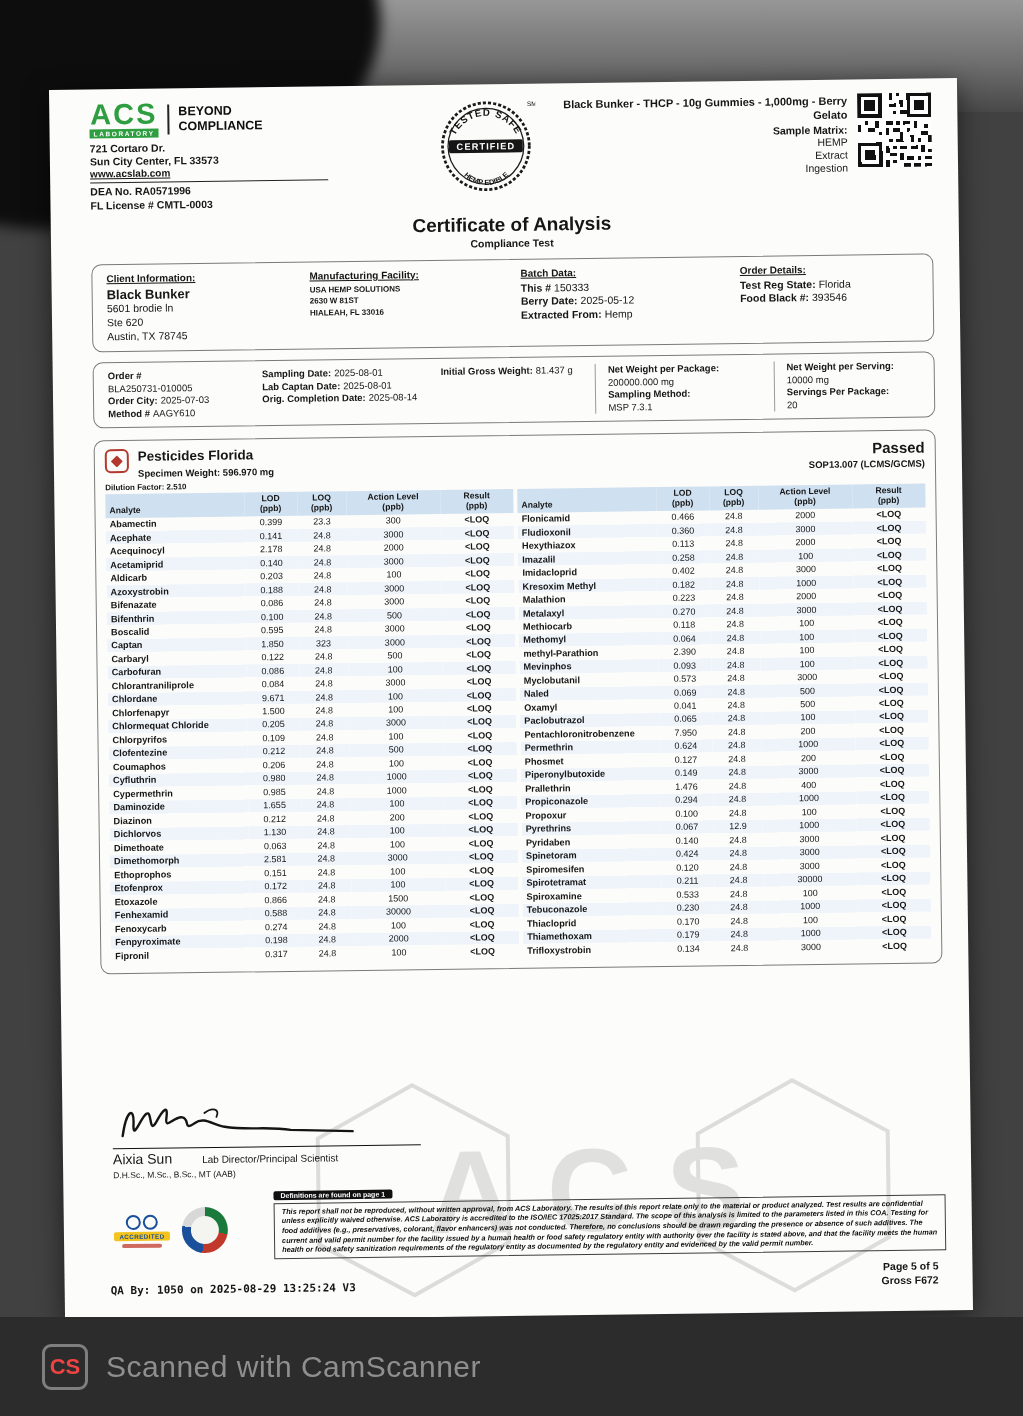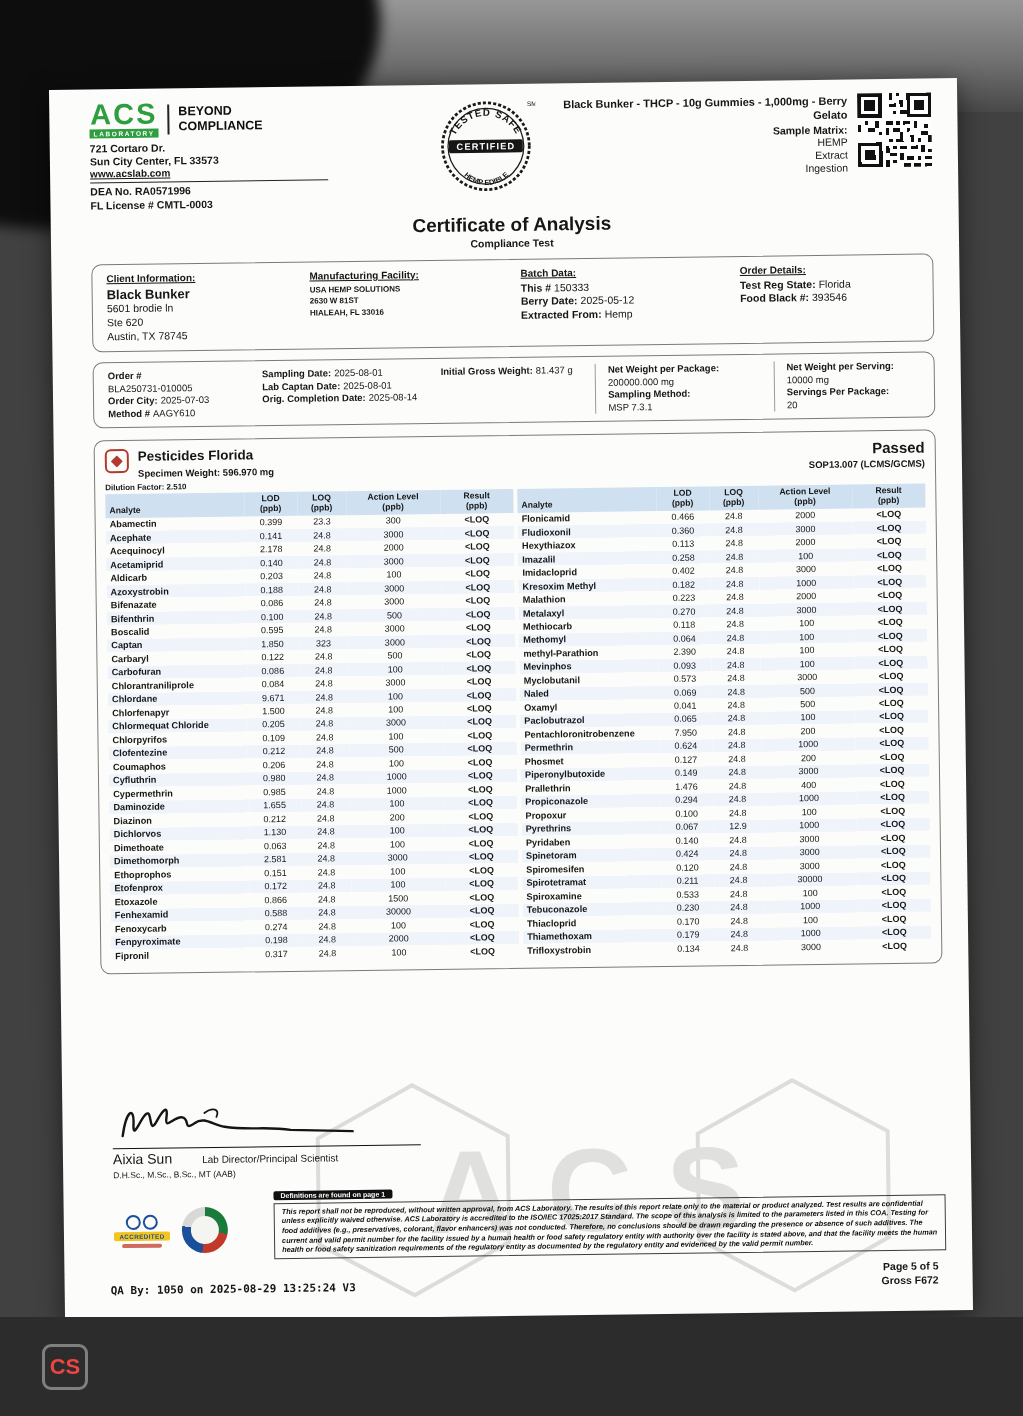--- a/index.html
+++ b/index.html
@@ -800,13 +800,14 @@
     <div class="page-info">
       <div>Page 5 of 5</div>
       <div>Gross F672</div>
     </div>
   </div>
 
 </div>
 
 <div class="cam-bar">
   <div class="cs-logo">CS</div>
+  <div class="cam-text">Scanned with CamScanner</div>
 </div>
 
 </body></html>

